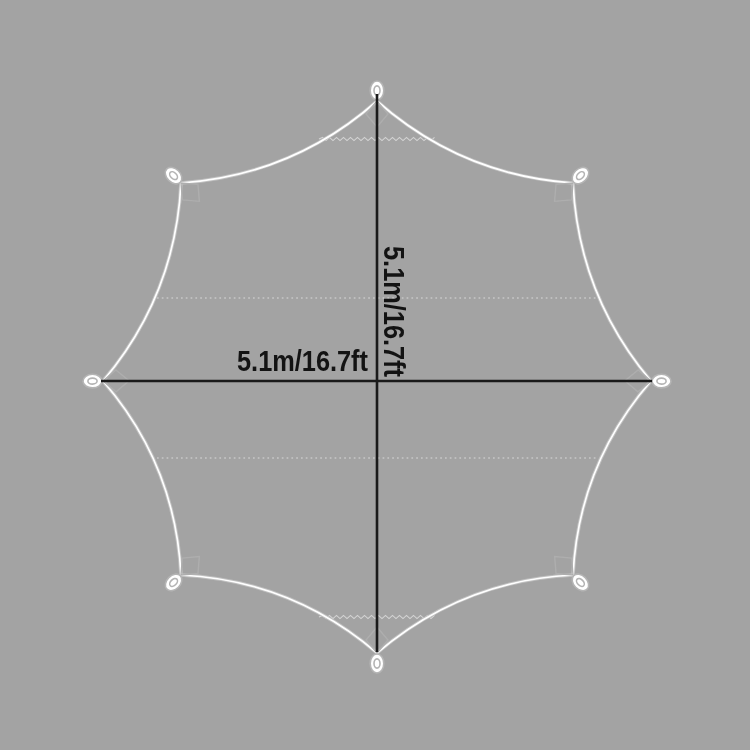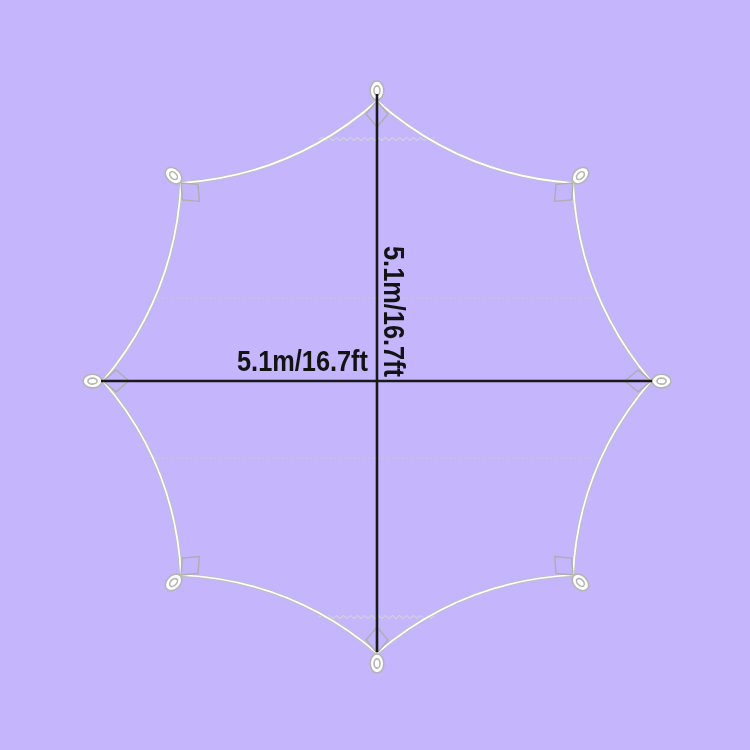--- a/index.html
+++ b/index.html
@@ -4,21 +4,21 @@
 <style>
   html, body {
     margin: 0;
     padding: 0;
     background: #ffffff;
   }
   .stage {
     position: relative;
     width: 750px;
     height: 750px;
-    background: #c4b5fd;
+    background: #a3a3a3;
     overflow: hidden;
     font-family: "Liberation Sans", sans-serif;
   }
   svg text {
     font-family: "Liberation Sans", "DejaVu Sans", sans-serif;
     font-weight: 700;
   }
 </style>
 </head>
 <body>

